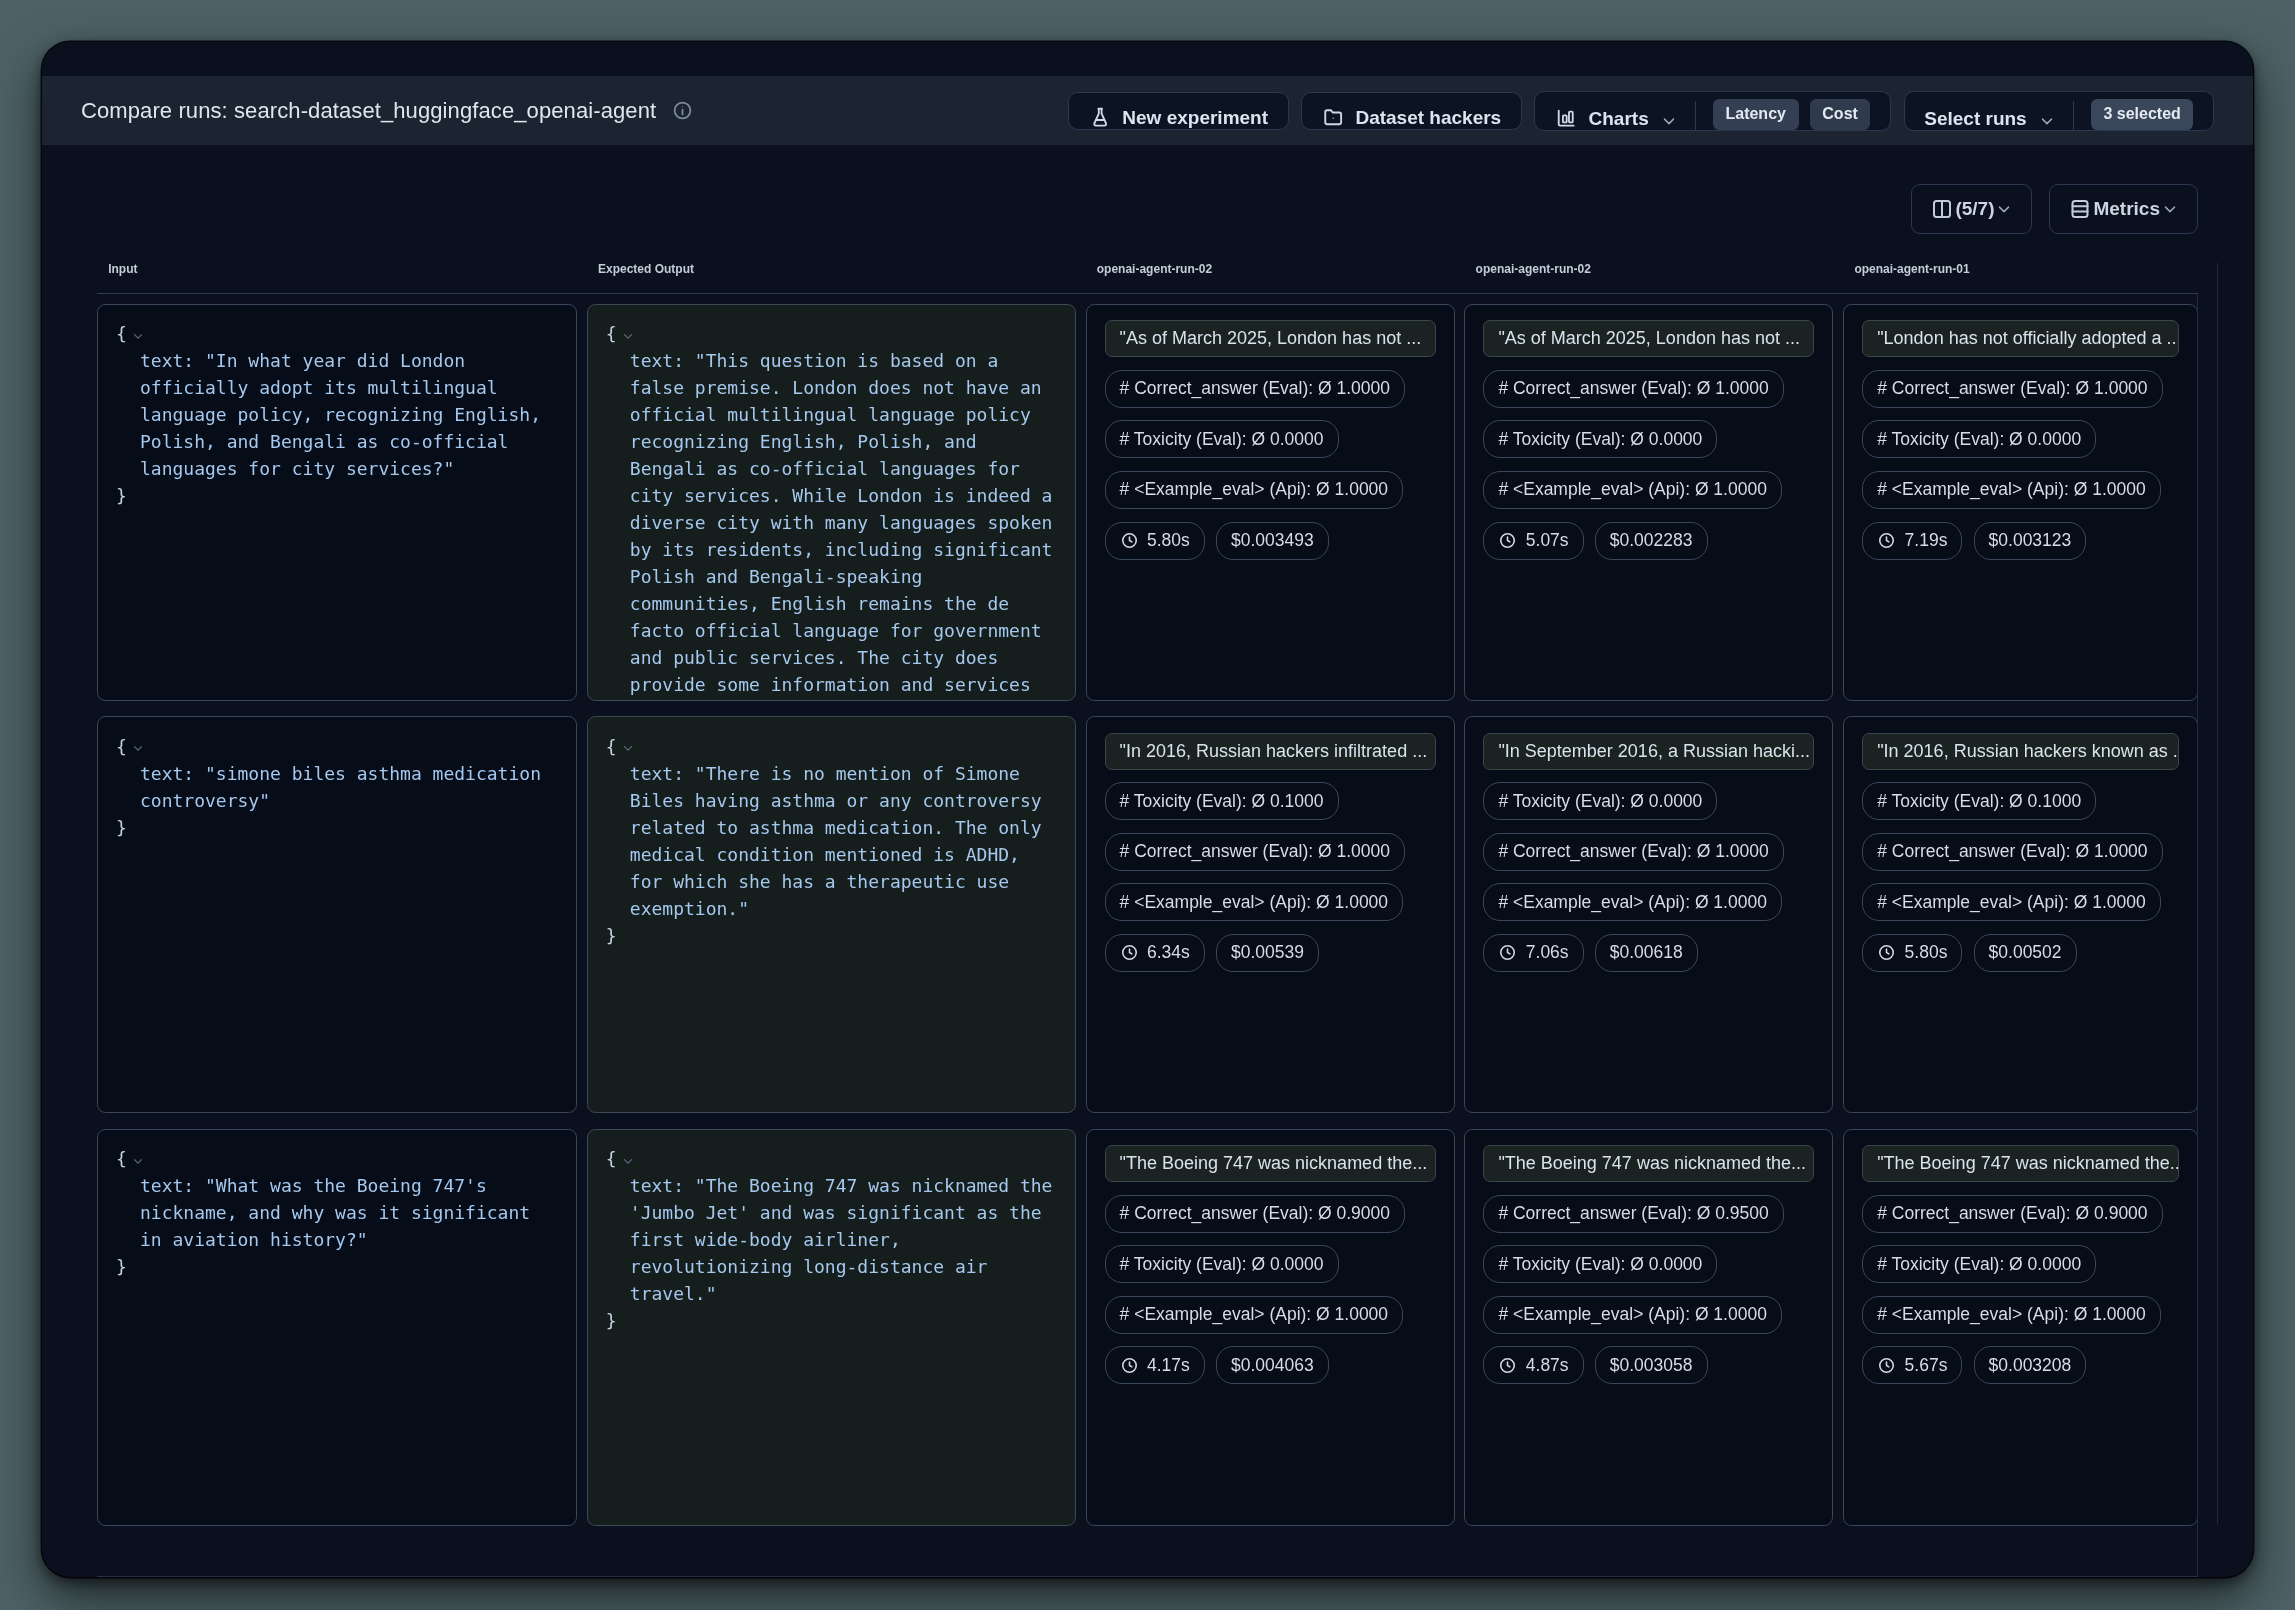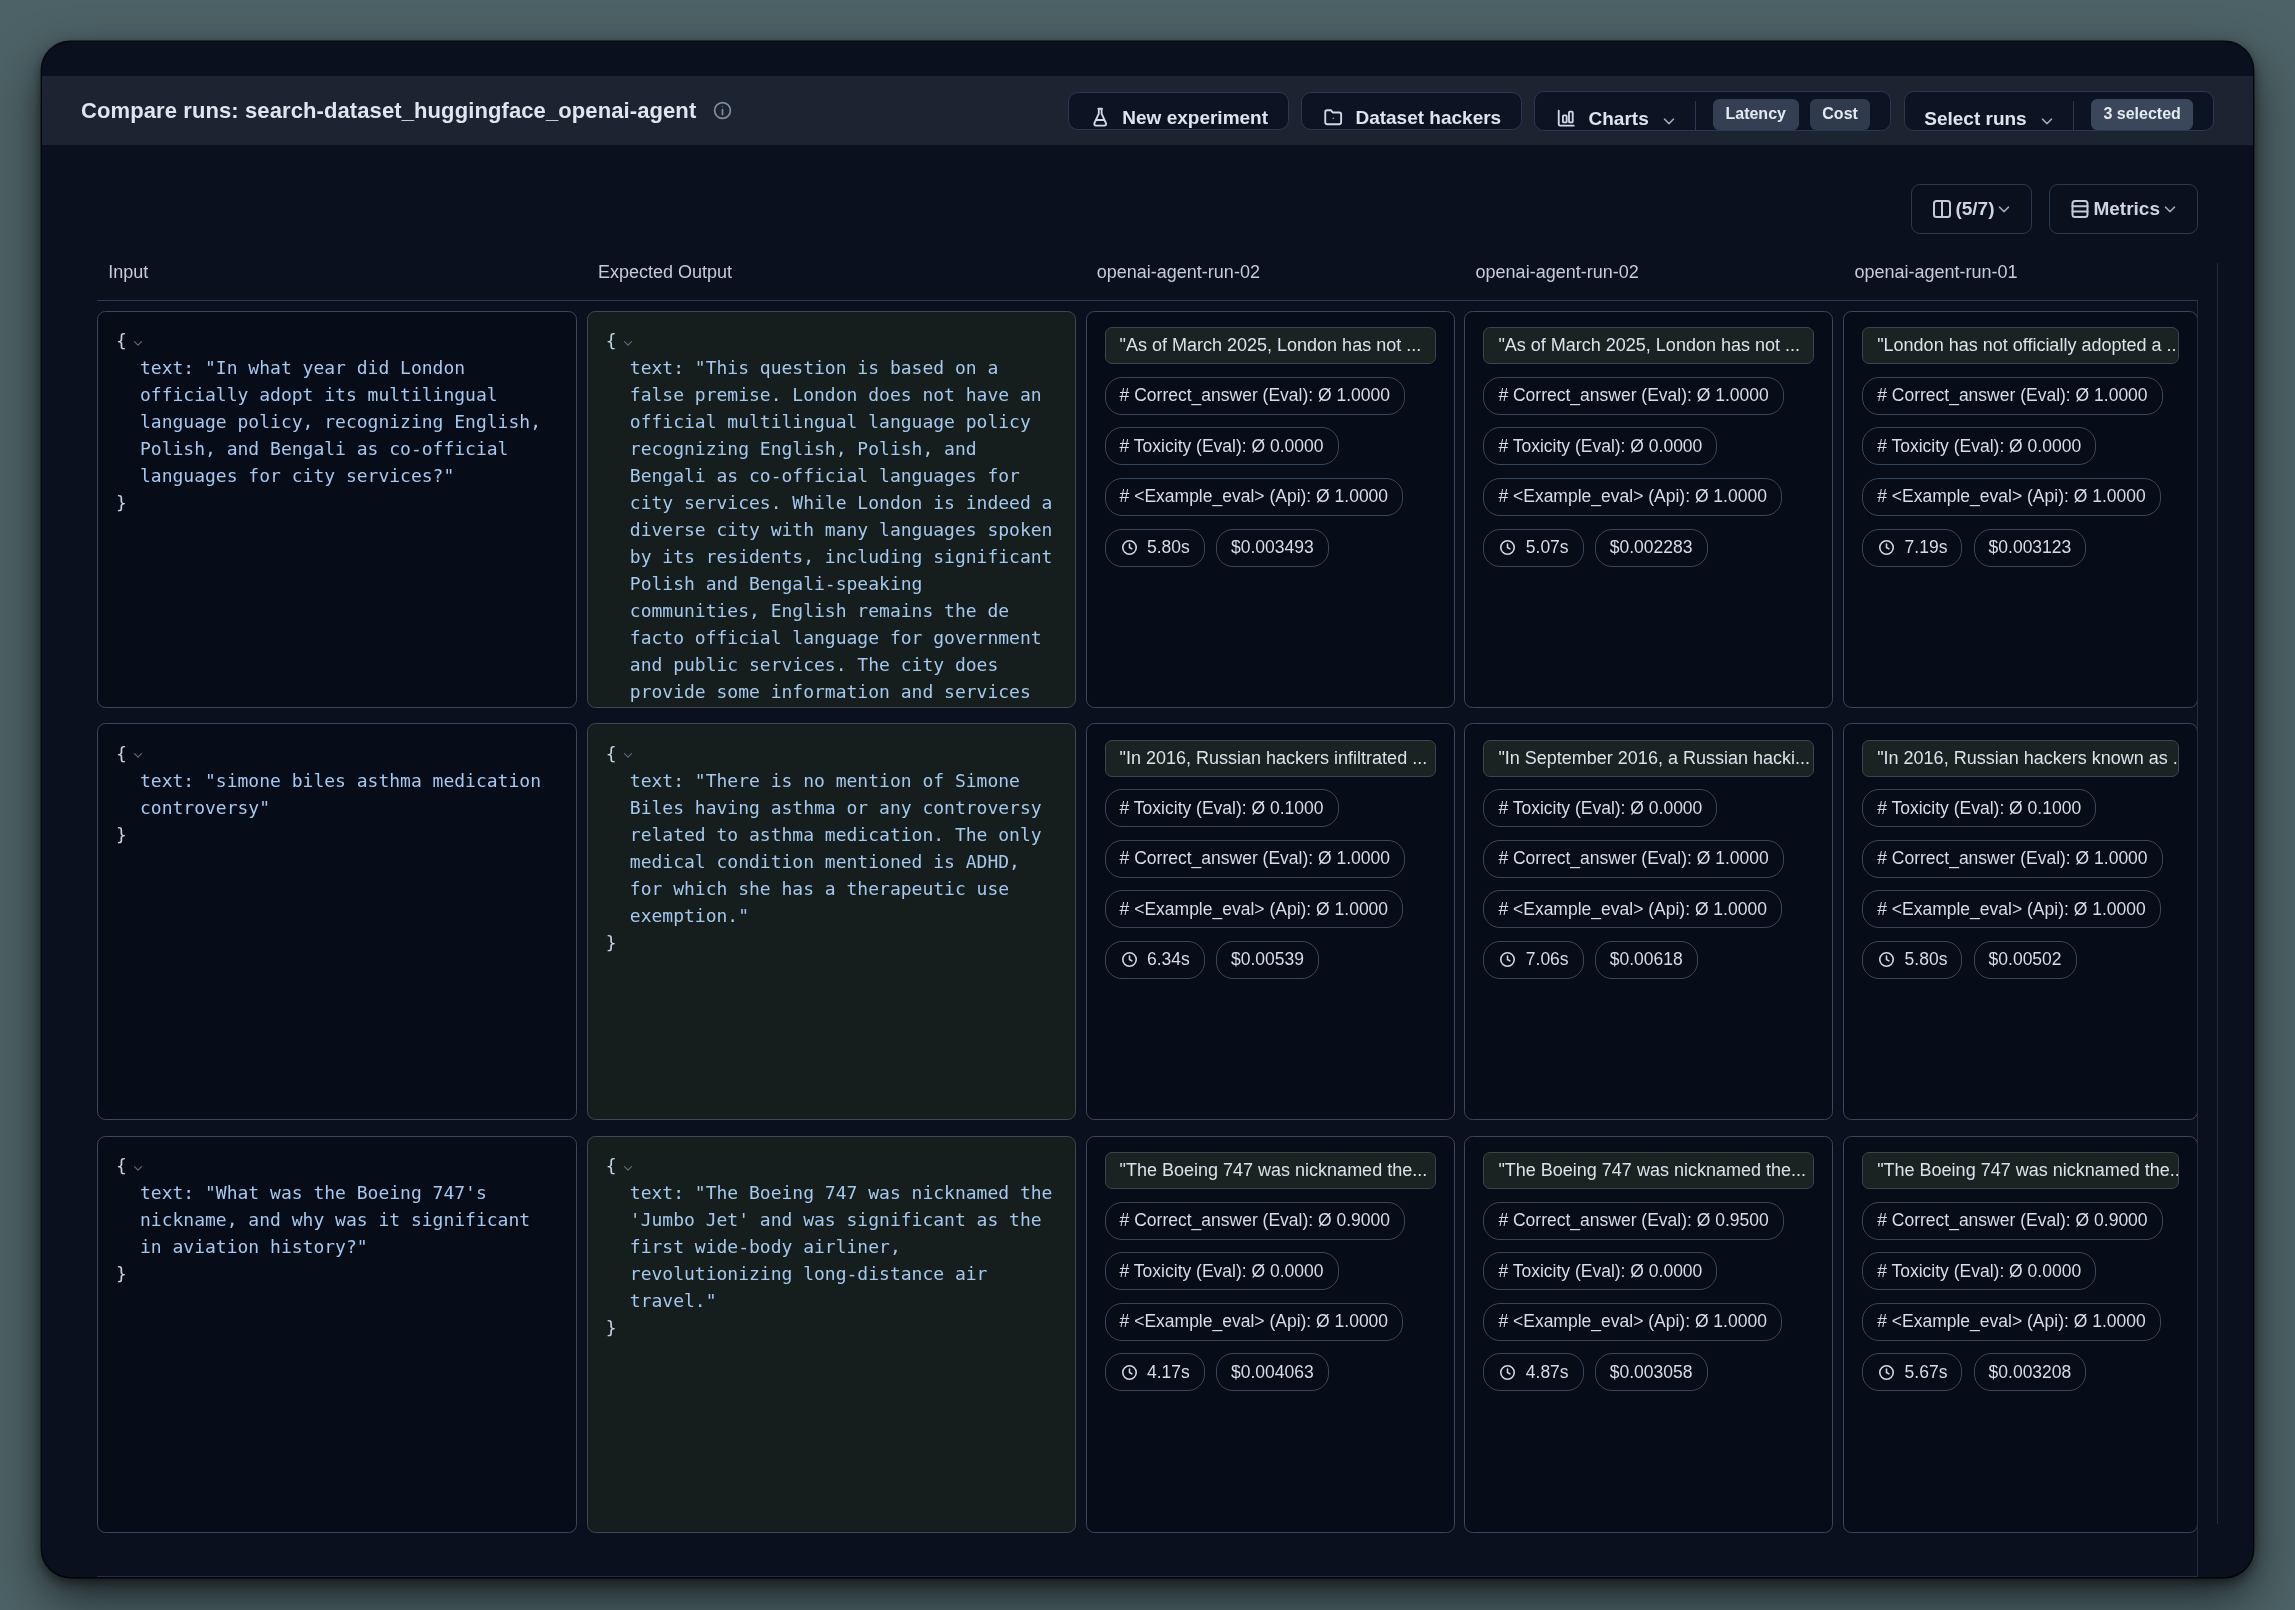--- a/index.html
+++ b/index.html
@@ -18,21 +18,21 @@
   }
   .window::after{ 
     content:'';position:absolute;right:35px;top:221px;bottom:53px;width:1.4px;background:#1d2a40;
   }
   .top-spacer{height:34px;flex:0 0 auto;}
   
   .app-header{
     flex:0 0 auto;height:69px;background:#1c2431;
     display:flex;align-items:center;padding:0 39px;gap:15.4px;
   }
-  .title{font-size:22px;font-weight:700;color:#dfe6ef;letter-spacing:0.1px;white-space:nowrap;}
+  .title{font-size:22px;font-weight:400;color:#dfe6ef;letter-spacing:0.1px;white-space:nowrap;}
   .ic{display:inline-block;vertical-align:middle;stroke:currentColor;fill:none;stroke-width:2;stroke-linecap:round;stroke-linejoin:round;}
   .info{color:#7d8ca0;display:flex;align-items:center;}
   .header-actions{margin-left:auto;display:flex;align-items:center;gap:12.6px;}
   .hbtn{
     display:flex;align-items:flex-end;gap:11.2px;height:38px;padding:0 19.6px;
     background:#0c1322;border:1.4px solid #2b3950;border-radius:9.8px;
     color:#dde4ee;font-size:19px;font-weight:600;white-space:nowrap;cursor:pointer;
   }
   .hbtn .bicon{color:#cfd8e4;display:flex;align-items:center;}
   .hbtn .chev{color:#97a4b6;display:flex;align-items:center;}
@@ -49,21 +49,21 @@
     color:#ccd5e1;font-size:19px;font-weight:600;cursor:pointer;white-space:nowrap;
   }
   .cbtn .bicon{color:#c2ccd9;display:flex;align-items:center;}
   .cbtn .chev{color:#97a4b6;display:flex;align-items:center;}
   
   .thead{
     margin-top:28px;flex:0 0 auto;
     display:grid;grid-template-columns:480px 489px 369px 369px 355px;column-gap:9.8px;
     padding-bottom:17px;border-bottom:1.4px solid #2c3a53;
   }
-  .thead .col-label{font-size:18px;font-weight:400;color:#c4cdd9;padding-left:11.2px;white-space:nowrap;overflow:hidden;}
+  .thead .col-label{font-size:12px;font-weight:700;color:#c4cdd9;padding-left:11.2px;white-space:nowrap;overflow:hidden;}
   .tbody-viewport{flex:1;overflow:hidden;border-bottom:1.4px solid #22304a;border-right:1.4px solid #202d44;position:relative;}
   .grid{
     display:grid;grid-template-columns:480px 489px 369px 369px 355px;
     column-gap:9.8px;row-gap:15.4px;grid-auto-rows:397px;padding-top:9.8px;
   }
   .cell{
     border:1.4px solid #3a475c;border-radius:8.4px;background:#060c18;
     padding:15.4px 18px;overflow:hidden;box-sizing:border-box;cursor:pointer;
   }
   .cell.expected{background:#151e1c;border-color:#3c4a53;}

